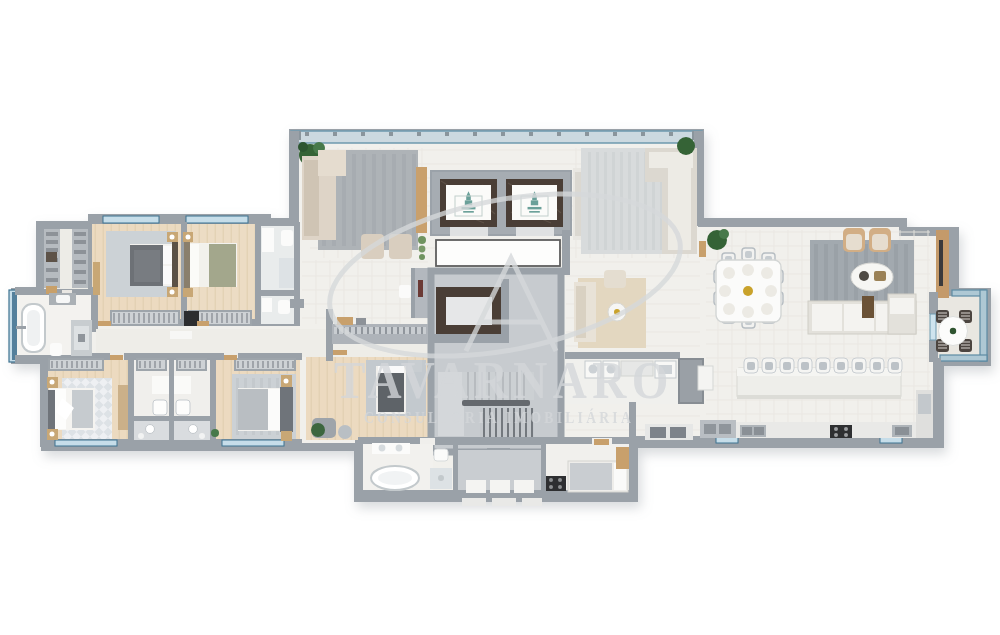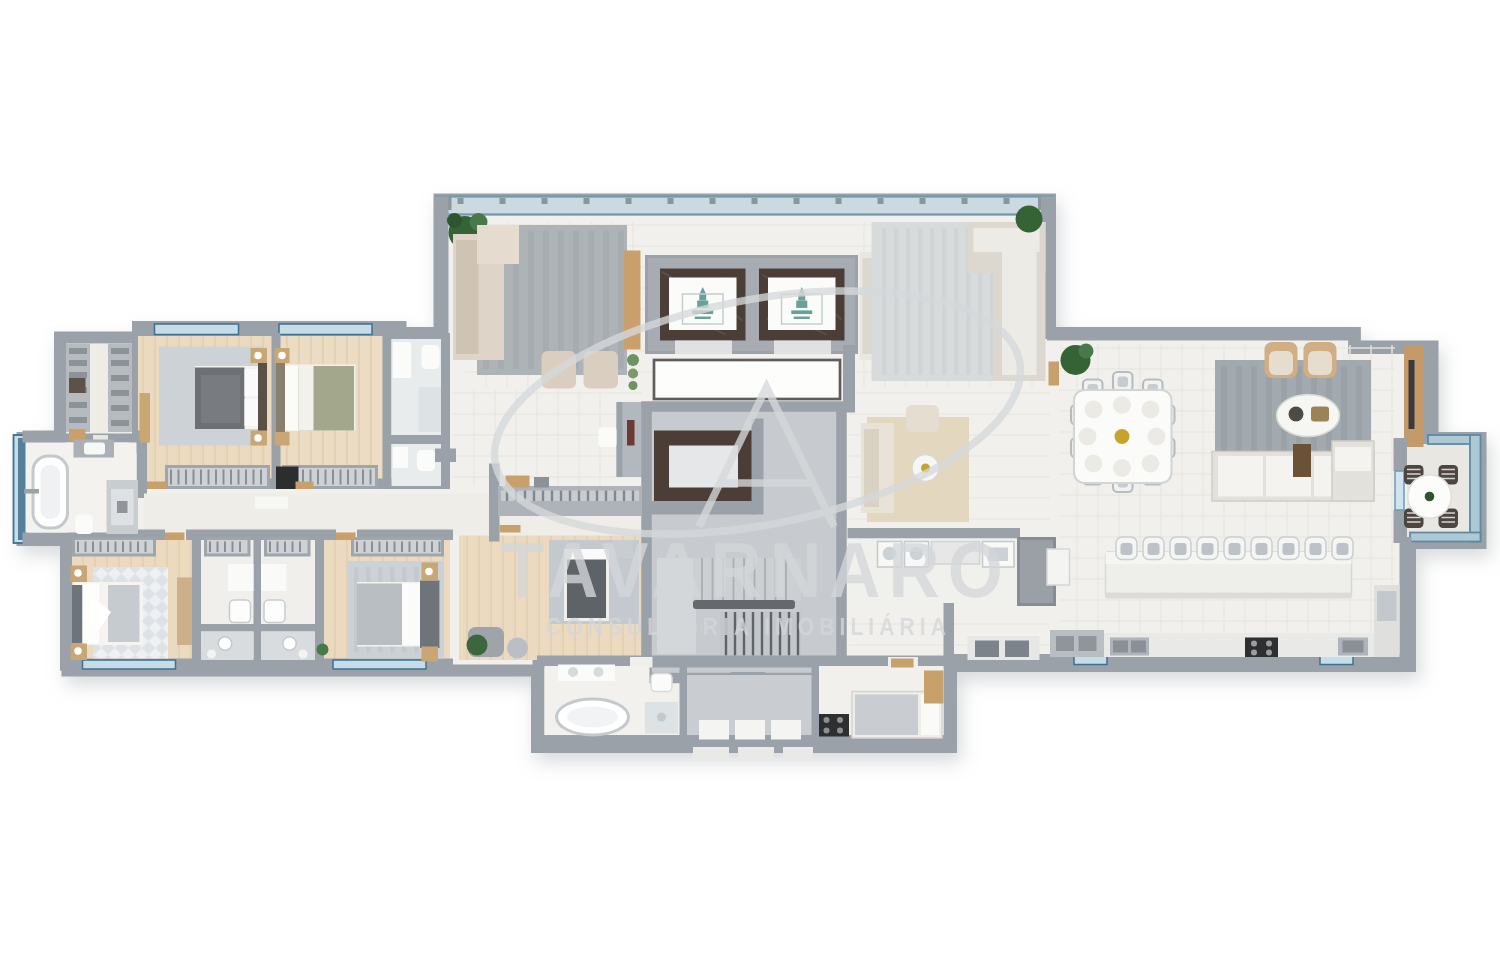--- a/index.html
+++ b/index.html
@@ -1,17 +1,17 @@
 <!DOCTYPE html>
 <html><head>
 <meta charset="utf-8">
 <style>
   html,body{margin:0;padding:0;background:#ffffff;}
   .page{width:1000px;height:635px;position:relative;overflow:hidden;
-        font-family:Liberation Sans, sans-serif;}
+        font-family:Liberation Serif, serif;}
 </style>
 </head>
 <body>
 <div class="page">
 <svg width="1000" height="635" viewBox="0 0 1000 635" xmlns="http://www.w3.org/2000/svg">
 <defs>
   <filter id="soft" x="-10%" y="-10%" width="120%" height="120%">
     <feDropShadow dx="3" dy="6" stdDeviation="6" flood-color="#9aa0a6" flood-opacity="0.38"></feDropShadow>
   </filter>
   <pattern id="diamond" width="9" height="9" patternUnits="userSpaceOnUse">

